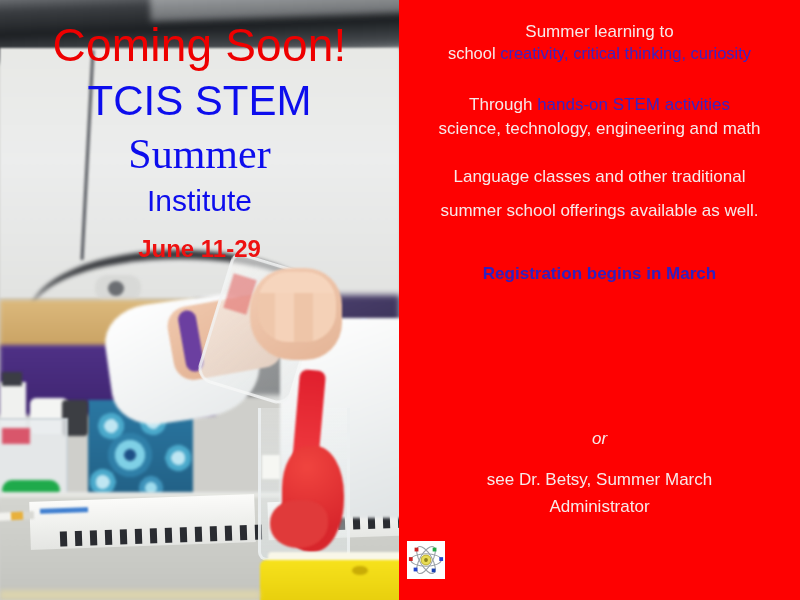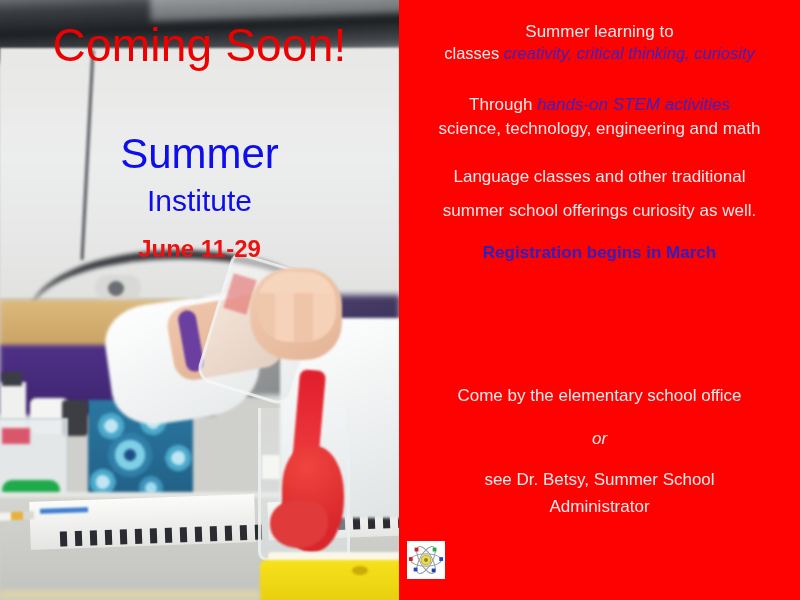--- a/index.html
+++ b/index.html
@@ -250,43 +250,43 @@
 
   
   .l-text{
     position:absolute;left:0;width:399px;text-align:center;
     line-height:1;white-space:nowrap;
   }
   #coming-soon{
     top:22px;font-size:46px;color:#ee0000;letter-spacing:.2px;
   }
   #title-1{ top:80px;font-size:42px;color:#0d0ded; }
-  #title-2{ top:133px;font-size:42px;color:#0d0ded; }
+  #title-2{ top:133px;font-size:42px;color:#0d0ded;font-family:Liberation Serif, serif; }
   #title-3{ top:186px;font-size:30px;color:#0d0ded; }
   #dates{ top:237px;font-size:24px;font-weight:bold;color:#ee1111; }
 
   
   #panel{
     position:absolute;left:399px;top:0;width:470px;height:600px;
     background:#fe0101;
   }
   .p-line{
     position:absolute;left:0;width:401px;text-align:center;
     color:#f7eaea;font-size:17px;line-height:1.18;white-space:nowrap;
   }
-  .hl{ color:#3a23c4;font-style:italic; }
+  .hl{ color:#3a23c4; }
   .hl-bold{ color:#3020c0;font-weight:bold; }
 
   #p1a{ top:22px; }
   #p1b{ top:44px; font-size:16.5px;}
   #p2a{ top:95px; }
   #p2b{ top:119px; }
   #p3a{ top:167px; }
   #p3b{ top:201px; }
-  #p4 { top:243px; font-size:17px; }
+  #p4 { top:264px; font-size:17px; }
   #p5 { top:341px; }
   #p6 { top:386px; }
   #p7 { top:429px;font-style:italic; }
   #p8 { top:470px; }
   #p9 { top:497px;text-align:center; }
 
   .atom-logo{
     position:absolute;width:38px;height:38px;background:#ffffff;
     display:block;
   }
@@ -340,43 +340,43 @@
     <div class="ph-cup"></div>
     <div class="ph-cup-red"></div>
     <div class="ph-hand"></div>
     <div class="ph-fingers"></div>
     <div class="ph-tray-top"></div>
     <div class="ph-tray"></div>
     <div class="ph-tray-dot"></div>
     <div class="ph-yellowstrip"></div>
 
     <div class="l-text" id="coming-soon">Coming Soon!</div>
+    <div class="l-text" id="title-1">TCIS STEM</div>
     <div class="l-text" id="title-2">Summer</div>
     <div class="l-text" id="title-3">Institute</div>
     <div class="l-text" id="dates">June 11-29</div>
   </div>
 
   <div id="panel">
 
     <div class="p-line" id="p1a">Summer learning to</div>
 
-    <div class="p-line" id="p1b"><span>classes </span><span class="hl">creativity, critical thinking, curiosity</span></div>
+    <div class="p-line" id="p1b"><span>school </span><span class="hl">creativity, critical thinking, curiosity</span></div>
 
     <div class="p-line" id="p2b">science, technology, engineering and math</div>
 
     <div class="p-line" id="p2a"><span>Through </span><span class="hl">hands-on STEM activities</span></div>
 
     <div class="p-line" id="p3a">Language classes and other traditional</div>
-    <div class="p-line" id="p3b">summer school offerings curiosity as well.</div>
+    <div class="p-line" id="p3b">summer school offerings available as well.</div>
 
     <div class="p-line hl-bold" id="p4">Registration begins in March</div>
 
-    <div class="p-line" id="p6">Come by the elementary school office</div>
     <div class="p-line" id="p7">or</div>
-    <div class="p-line" id="p8">see Dr. Betsy, Summer School</div>
+    <div class="p-line" id="p8">see Dr. Betsy, Summer March</div>
     <div class="p-line" id="p9">Administrator</div>
 
     <svg class="atom-logo" id="logo-left" viewBox="0 0 40 40">
       <rect x="0" y="0" width="40" height="40" fill="#ffffff"></rect>
       <g fill="none" stroke="#9aa0a6" stroke-width="1.1">
         <ellipse cx="20" cy="20" rx="16" ry="6.5"></ellipse>
         <ellipse cx="20" cy="20" rx="16" ry="6.5" transform="rotate(60 20 20)"></ellipse>
         <ellipse cx="20" cy="20" rx="16" ry="6.5" transform="rotate(120 20 20)"></ellipse>
       </g>
       <circle cx="20" cy="20" r="5.2" fill="#e8dc55" stroke="#b9ab2a" stroke-width="1"></circle>

